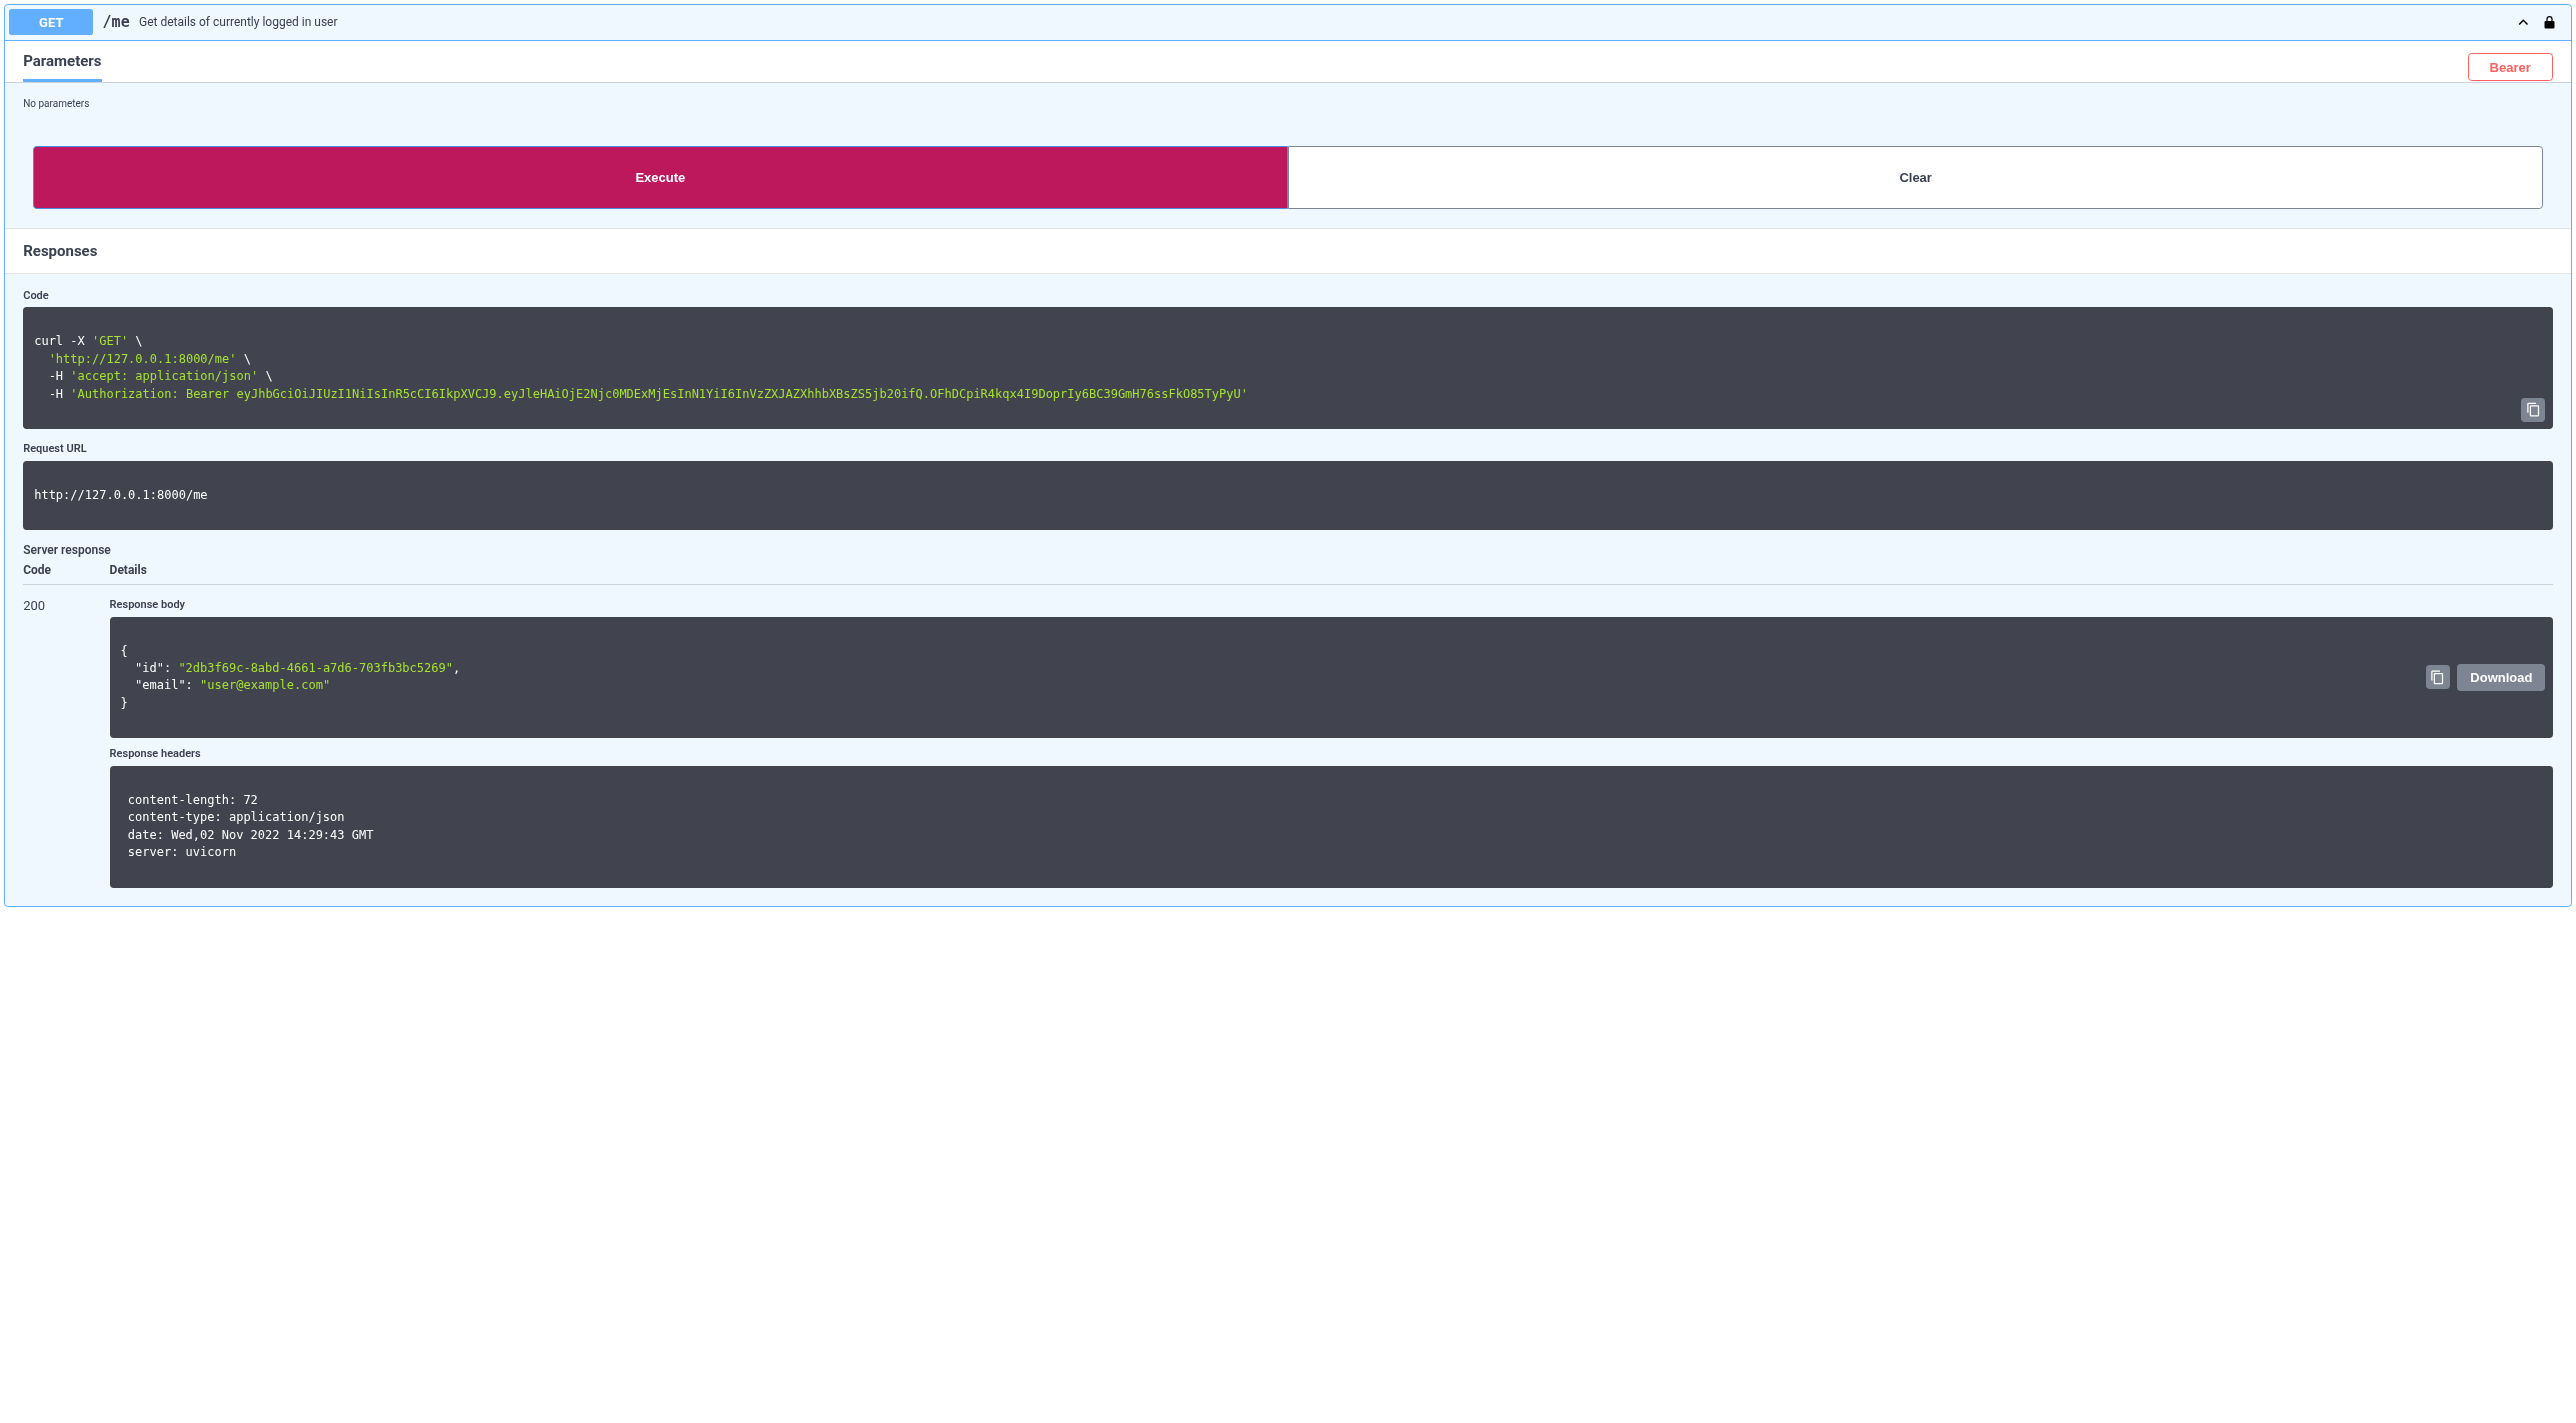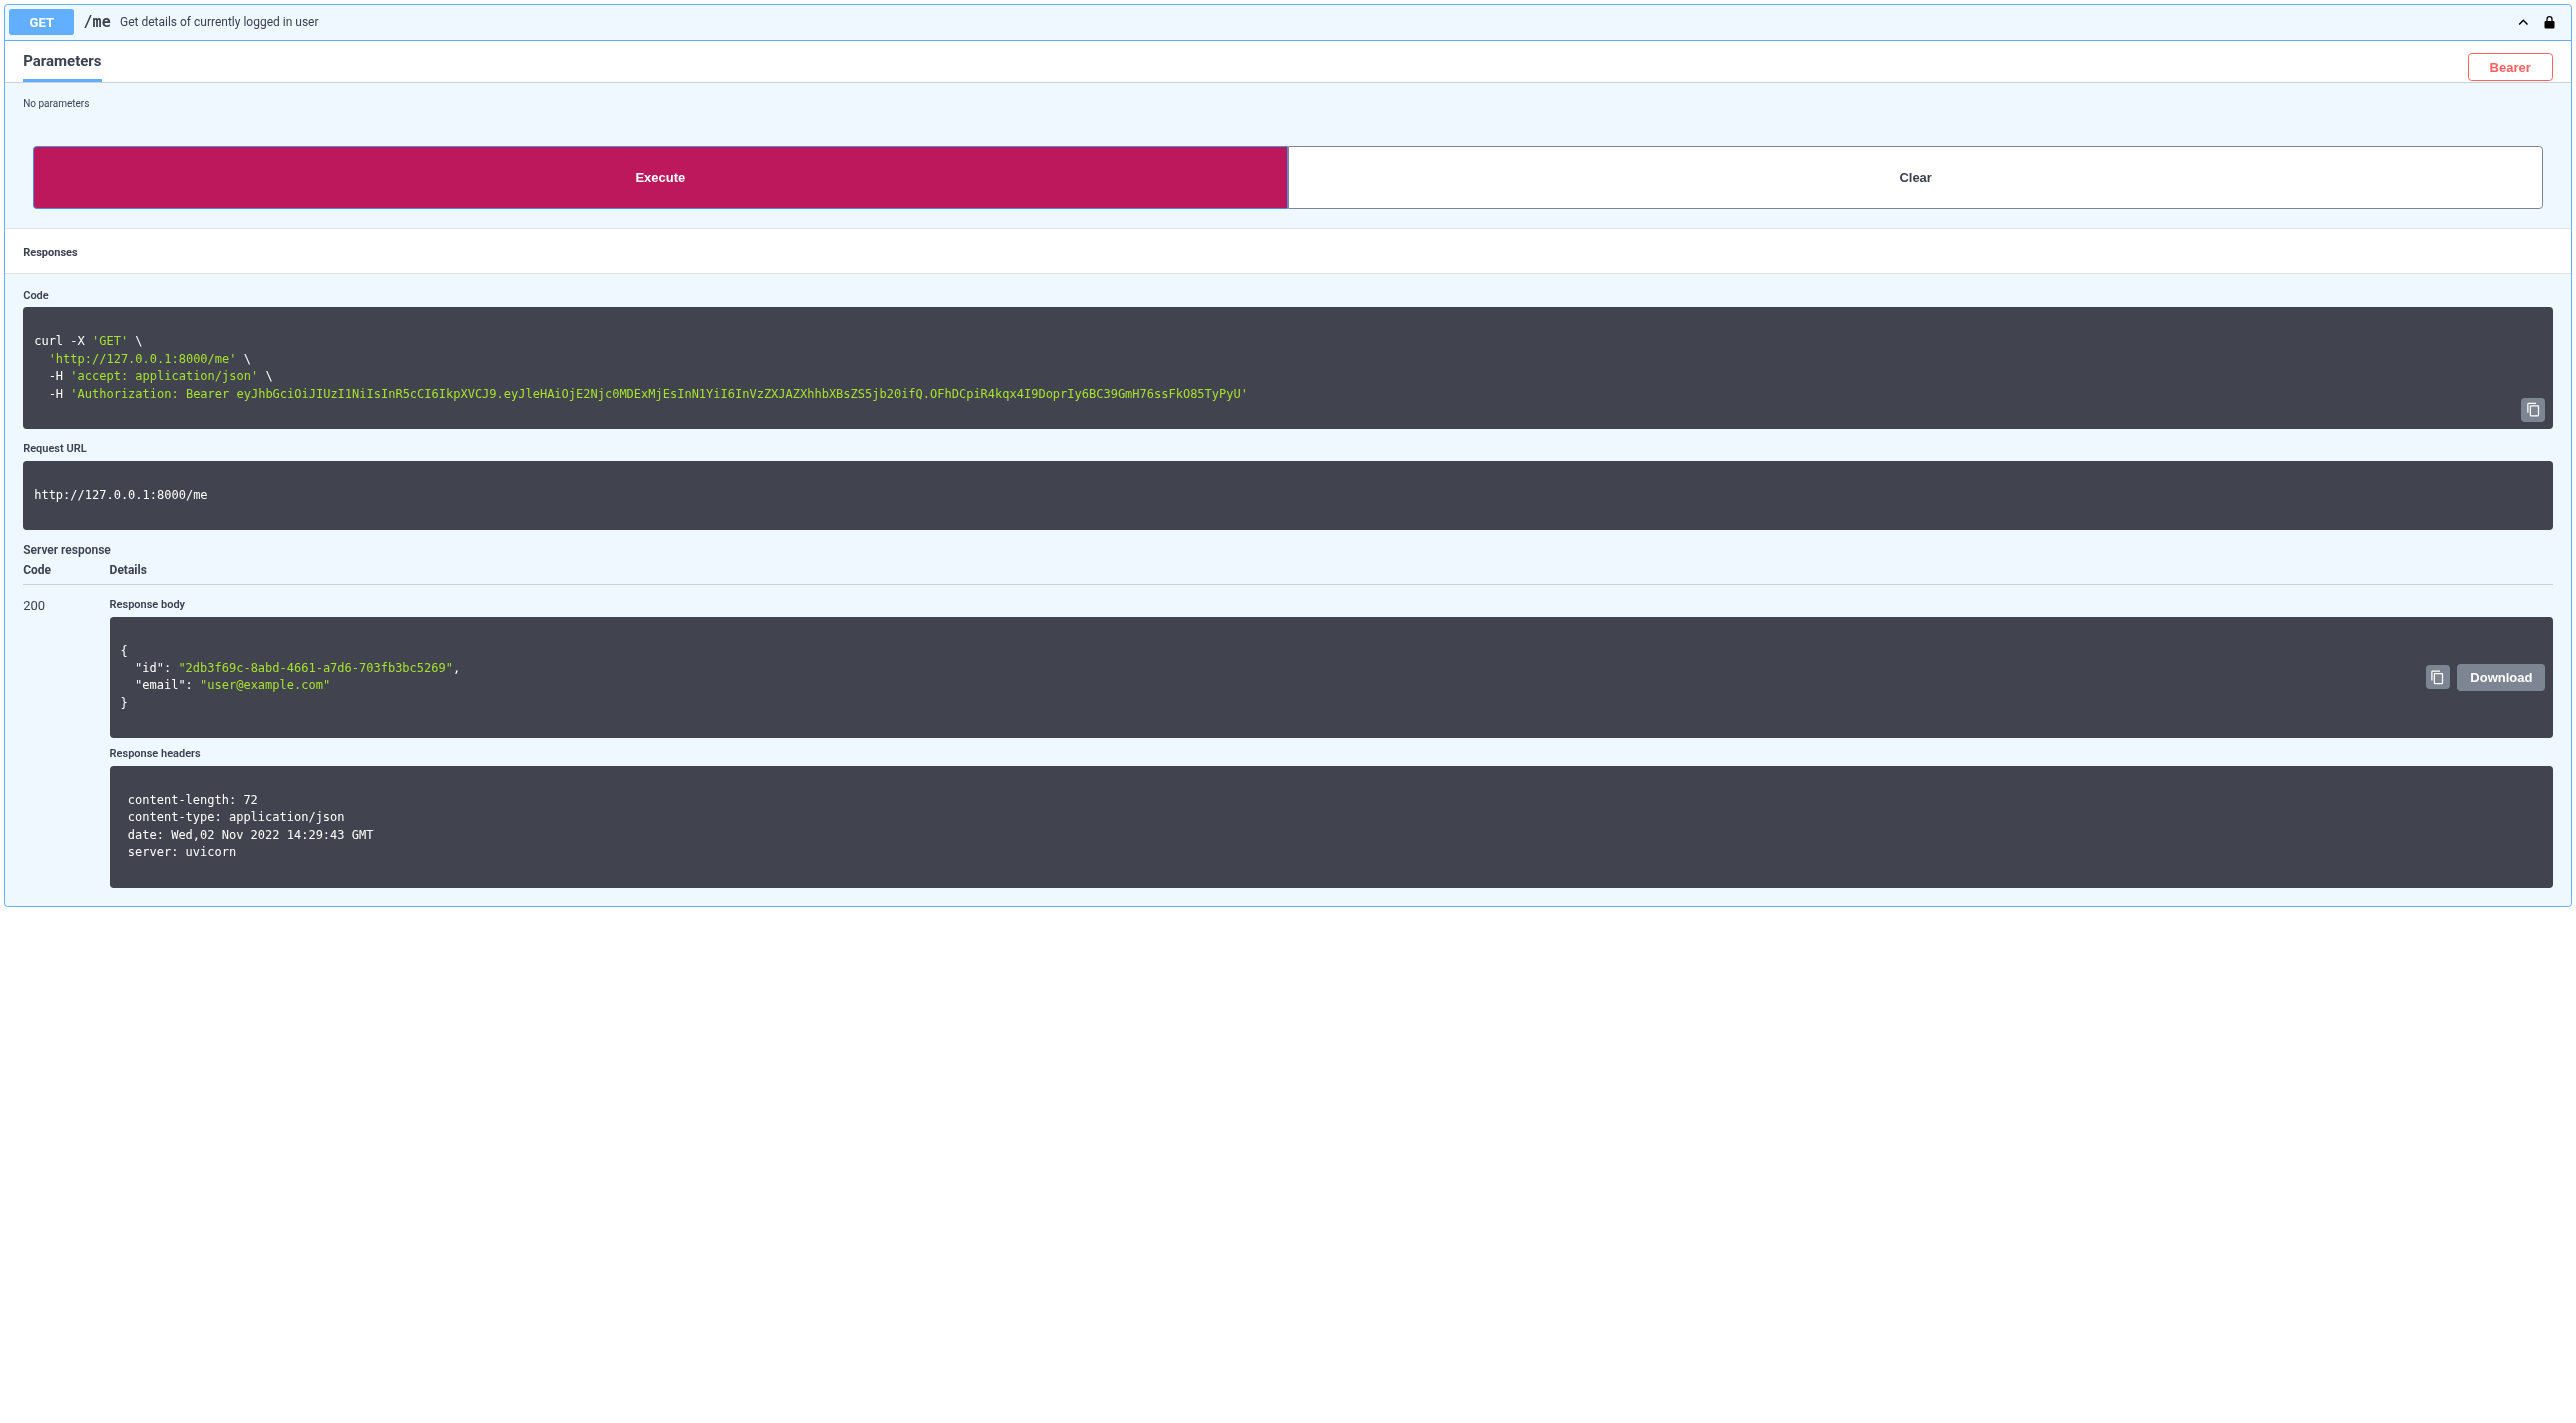--- a/index.html
+++ b/index.html
@@ -20,21 +20,21 @@
     padding: 4.6px;
     cursor: pointer;
     border-bottom: 0.9px solid #61affe;
   }
   .method-badge {
     background: #61affe;
     color: #fff;
     font-weight: 700;
     font-size: 13px;
     padding: 5.6px 0;
-    width: 65px;
+    width: 84px;
     text-align: center;
     border-radius: 2.8px;
     margin-right: 9.3px;
   }
   .path {
     font-family: ui-monospace, SFMono-Regular, Menlo, Consolas, monospace;
     font-weight: 600;
     font-size: 15px;
     color: #3b4151;
     margin-right: 9.3px;
@@ -120,21 +120,21 @@
     cursor: pointer;
   }
 
   .responses-header {
     padding: 13px 18.5px;
     background: #fff;
     border-top: 0.9px solid rgba(59,65,81,0.15);
     border-bottom: 0.9px solid rgba(59,65,81,0.15);
   }
   .responses-title {
-    font-size: 11px;
+    font-size: 15px;
     font-weight: 700;
     color: #3b4151;
   }
 
   .responses-body {
     padding: 15px 18.5px 18.5px 18.5px;
   }
   .subsection-label {
     font-size: 11px;
     font-weight: 600;

